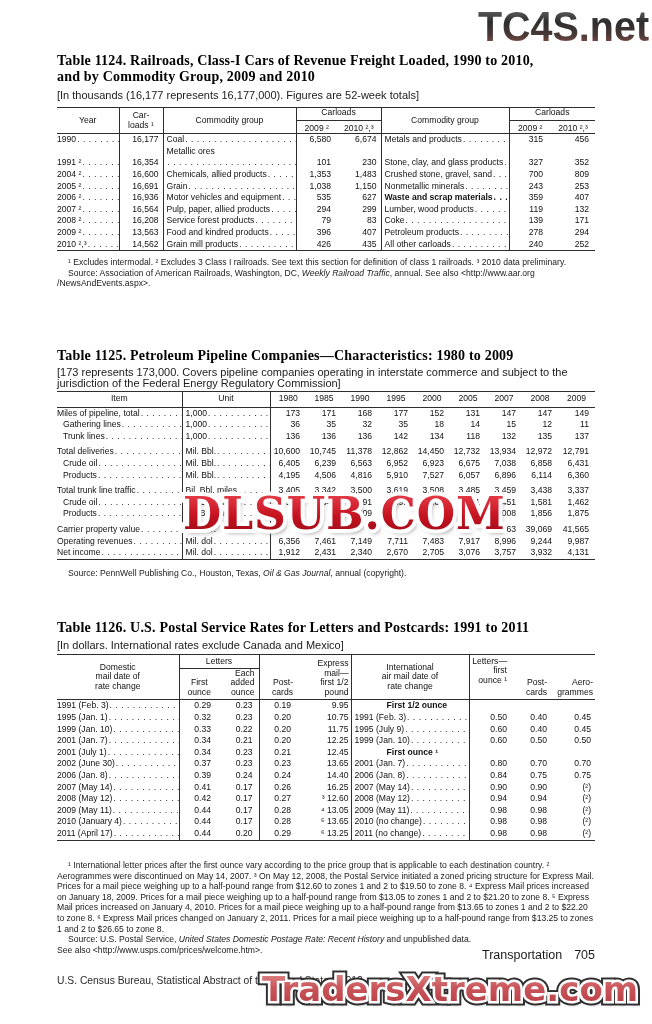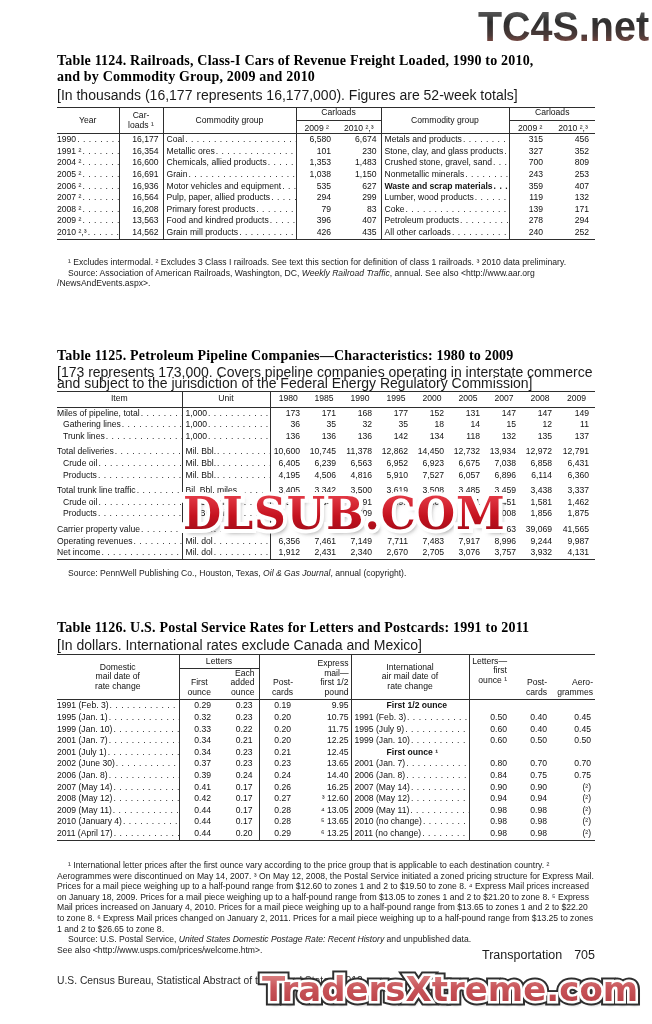--- a/index.html
+++ b/index.html
@@ -2,21 +2,21 @@
 <html><head>
 <meta charset="utf-8">
 <style>
   html,body{margin:0;padding:0;}
   body{width:652px;height:1024px;position:relative;background:#ffffff;overflow:hidden;
        font-family:"Liberation Sans","DejaVu Sans",sans-serif;color:#141414;}
   .content{position:absolute;left:57px;width:538px;}
   .pre{white-space:pre-line;}
   .ttl{font-family:"Liberation Serif","DejaVu Serif",serif;font-weight:bold;font-size:14px;
        line-height:16px;color:#000;letter-spacing:.2px;}
-  .note{font-size:14px;line-height:10.5px;color:#1a1a1a;}
+  .note{font-size:11px;line-height:10.5px;color:#1a1a1a;}
   table{border-collapse:collapse;table-layout:fixed;width:538px;
         border-top:1.5px solid #2e2e2e;border-bottom:1.5px solid #2e2e2e;}
   th,td{padding:0;font-size:8.6px;font-weight:normal;line-height:11.6px;vertical-align:bottom;color:#111;}
   thead th{line-height:9.6px;}
   .mid{vertical-align:middle;text-align:center;}
   .bot{vertical-align:bottom;}
   .ctr{text-align:center;}
   .rt{text-align:right;}
   .hrule{border-bottom:1px solid #2e2e2e;}
   .bl{border-left:1px solid #2e2e2e;}
@@ -129,21 +129,21 @@
 
         <tr>
           <td>
             <div class="lw">
               <span class="t">1991 ²</span>
               <span class="dots"></span>
             </div>
           </td>
           <td class="num bl pr4">16,354</td>
           <td class="bl">
-            <div class="lw" style="padding-left:3px;">
+            <div class="lw" style="padding-left:3px;flex-direction:column;">
               <span class="t">Metallic ores</span>
               <span class="dots"></span>
             </div>
           </td>
           <td class="num bl pr6">101</td>
           <td class="num pr4">230</td>
           <td class="bl">
             <div class="lw" style="padding-left:3px;">
               <span class="t">Stone, clay, and glass products</span>
               <span class="dots"></span>
@@ -260,21 +260,21 @@
         <tr>
           <td>
             <div class="lw">
               <span class="t">2008 ²</span>
               <span class="dots"></span>
             </div>
           </td>
           <td class="num bl pr4">16,208</td>
           <td class="bl">
             <div class="lw" style="padding-left:3px;">
-              <span class="t">Primary forest products</span>
+              <span class="t">Service forest products</span>
               <span class="dots"></span>
             </div>
           </td>
           <td class="num bl pr6">79</td>
           <td class="num pr4">83</td>
           <td class="bl">
             <div class="lw" style="padding-left:3px;">
               <span class="t">Coke</span>
               <span class="dots"></span>
             </div>

